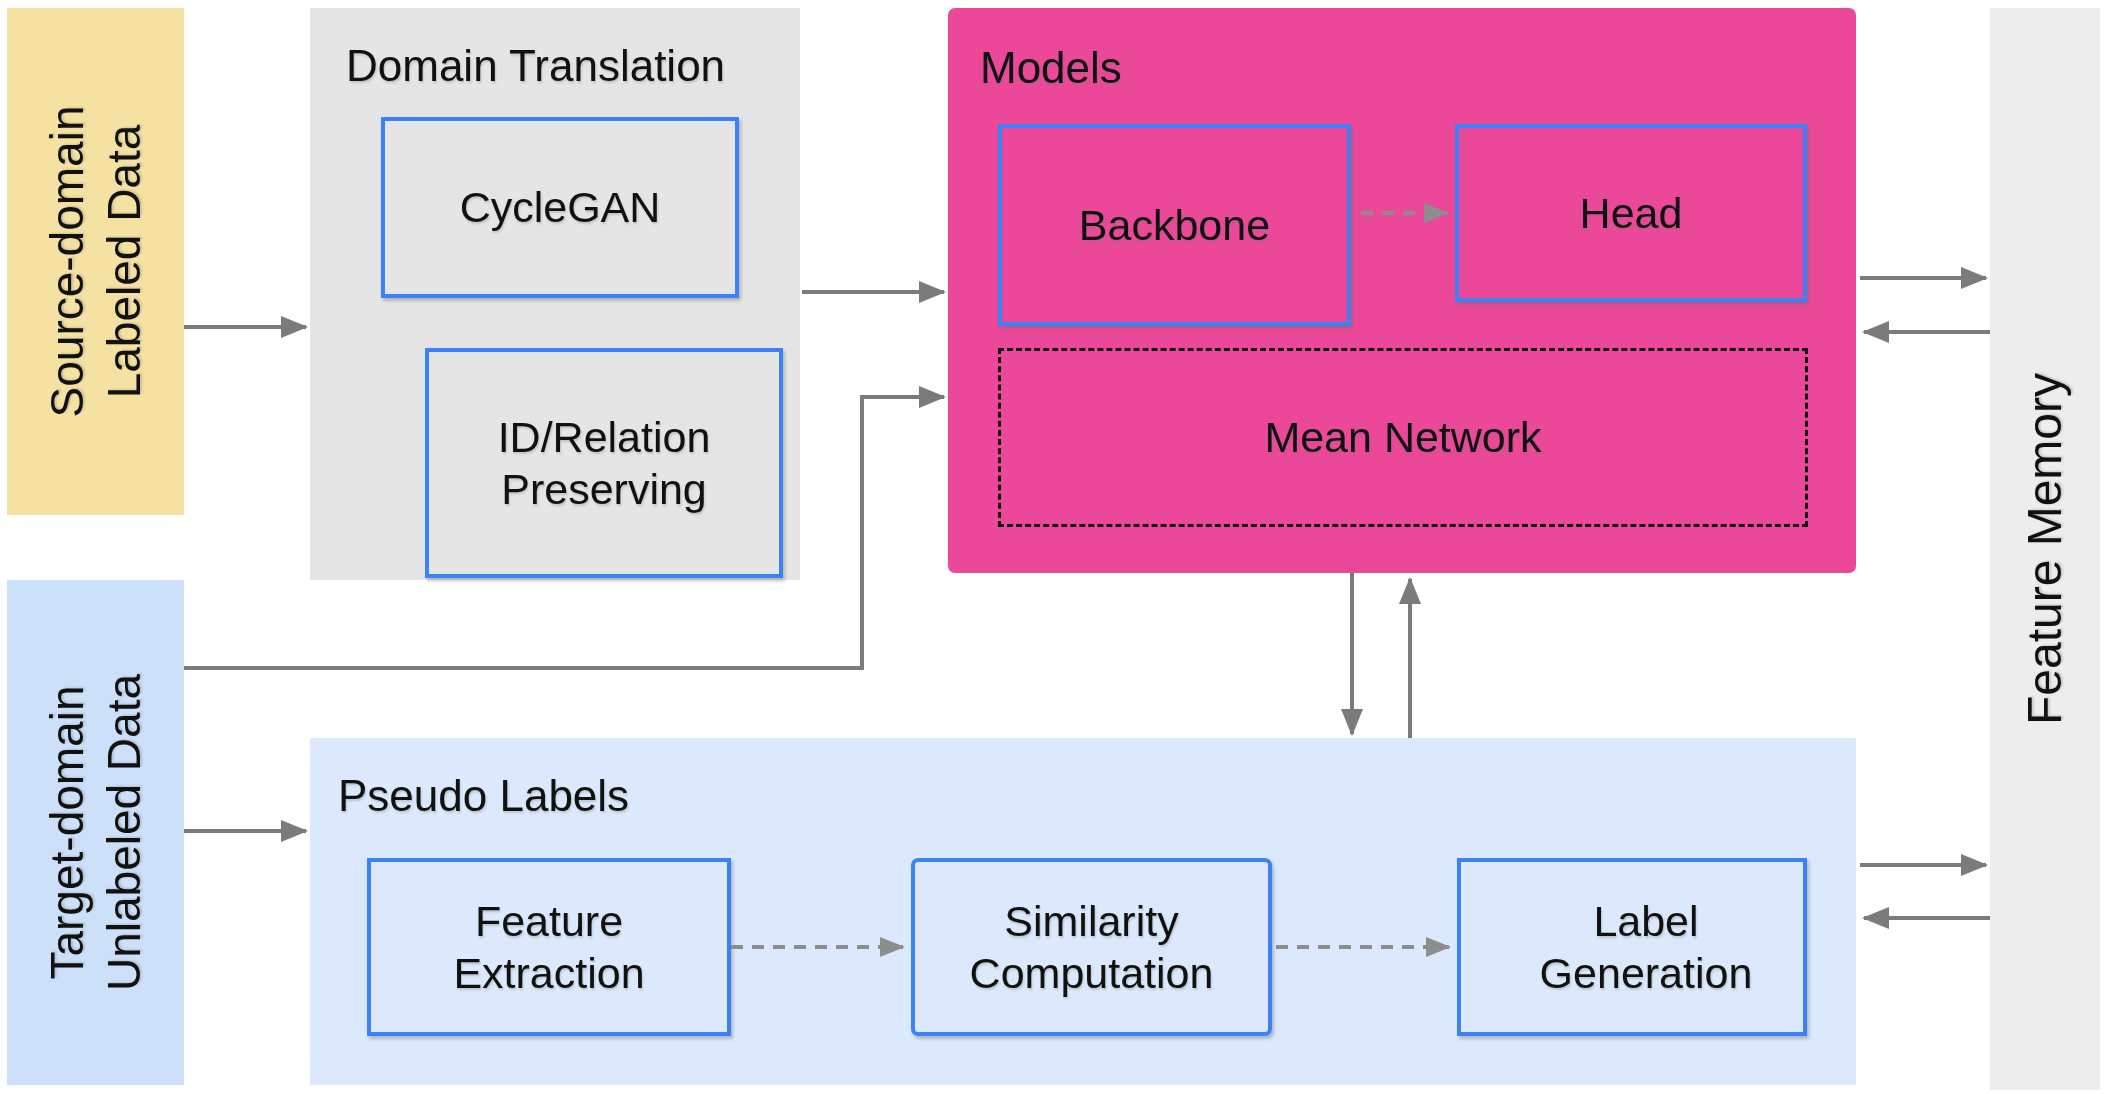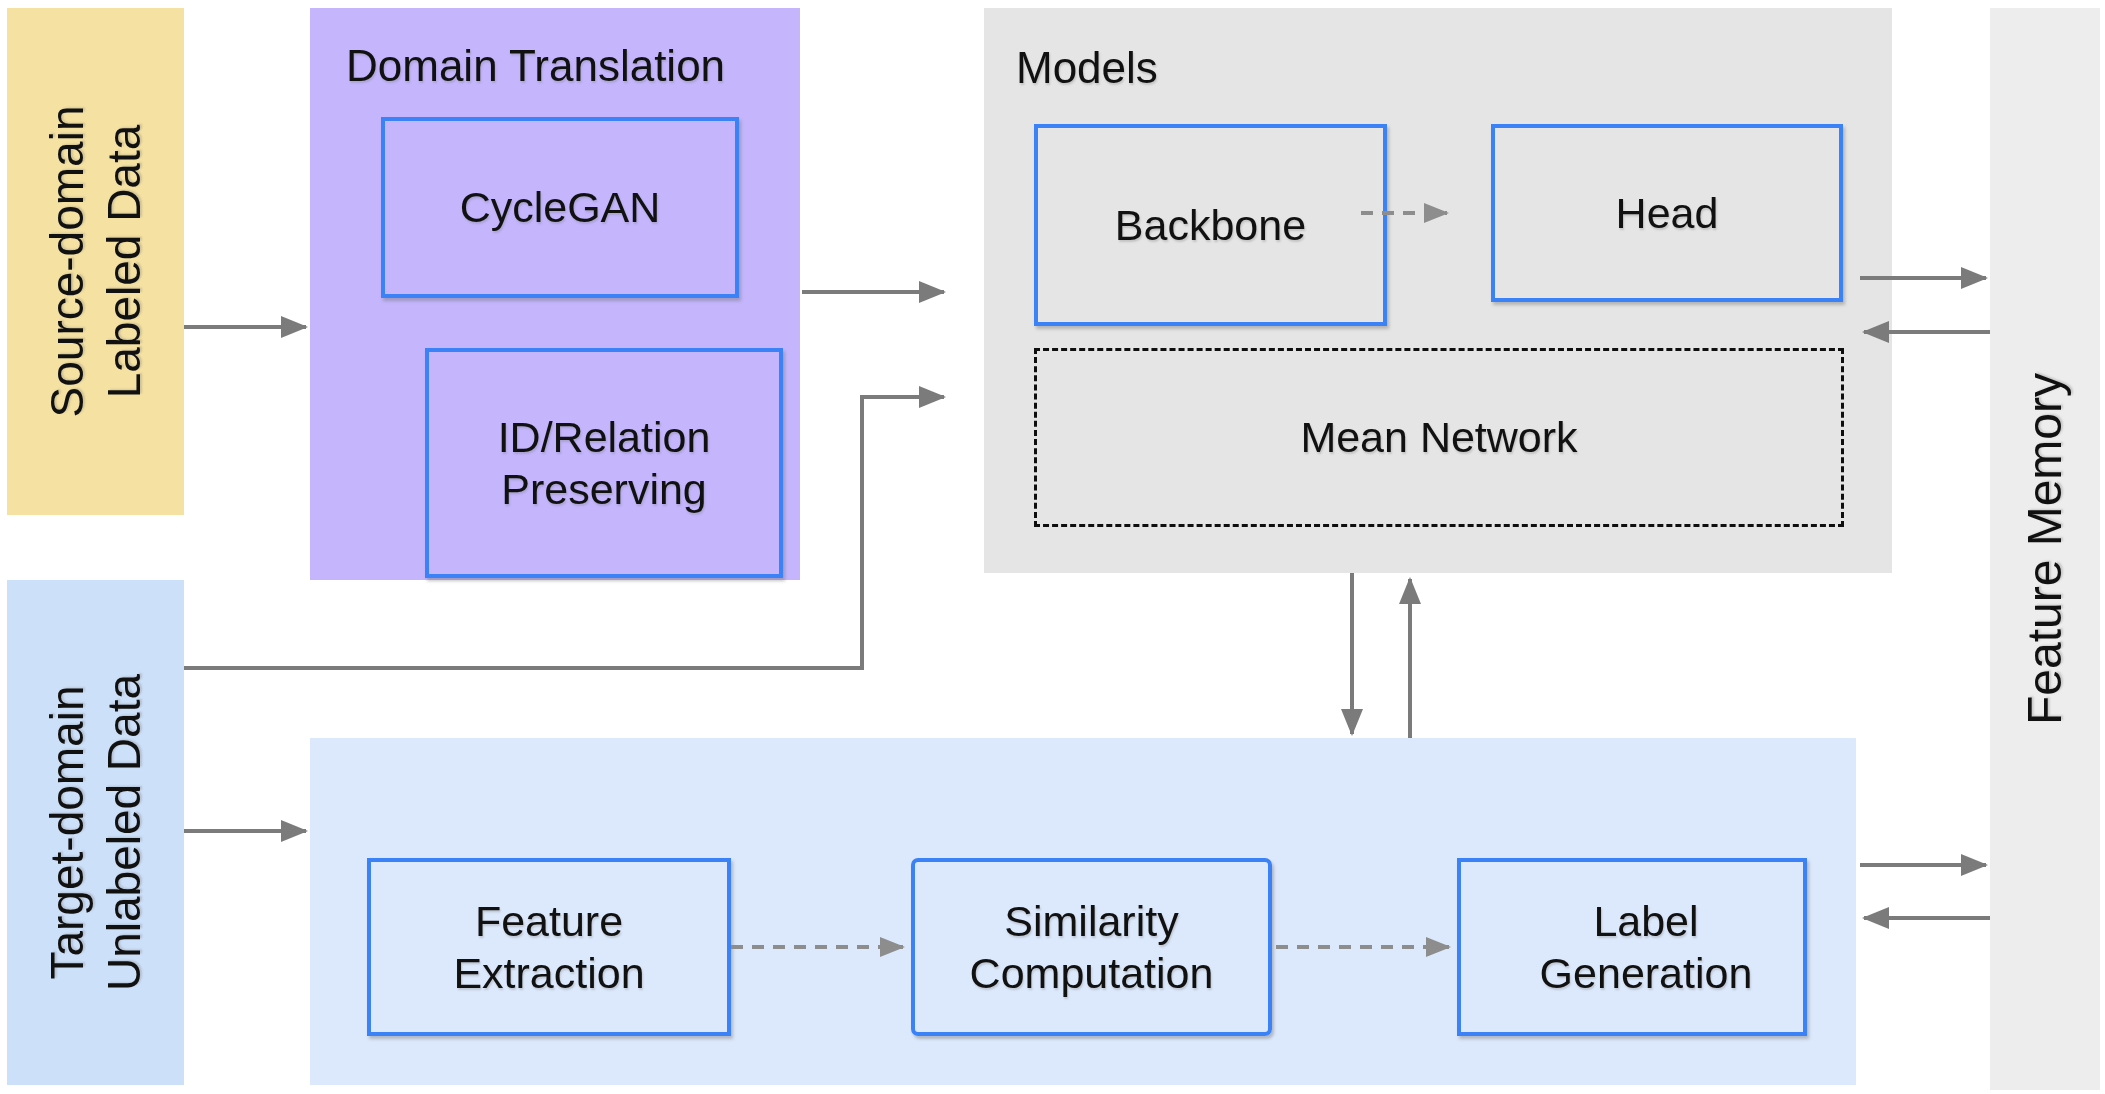--- a/index.html
+++ b/index.html
@@ -23,22 +23,22 @@
     text-shadow:1px 2px 2px rgba(120,120,120,.30);
   }
   #bar-source{left:7px;top:8px;width:177px;height:507px;background:#F5E2A2;}
   #bar-source .rot{width:507px;height:177px;left:-165px;top:165px;}
   #bar-target{left:7px;top:580px;width:177px;height:505px;background:#CDE0F9;}
   #bar-target .rot{width:505px;height:177px;left:-164px;top:164px;}
   #bar-featmem{left:1990px;top:8px;width:110px;height:1082px;background:#EDEDED;}
   #bar-featmem .rot{width:1082px;height:110px;left:-486px;top:486px;font-size:48px;}
   
   .panel{position:absolute;}
-  #panel-dt{left:310px;top:8px;width:490px;height:572px;background:#c4b5fd;}
-  #panel-models{left:984px;top:8px;width:908px;height:565px;background:#e5e5e5;}
+  #panel-dt{left:310px;top:8px;width:490px;height:572px;background:#e5e5e5;}
+  #panel-models{left:948px;top:8px;width:908px;height:565px;background:#ec4899;border-radius:7px;}
   #panel-pseudo{left:310px;top:738px;width:1546px;height:347px;background:#DCE9FC;}
   .panel-title{
     position:absolute;
     font-size:44px;line-height:1;
     text-shadow:1px 2px 2px rgba(120,120,120,.30);
     white-space:nowrap;
   }
   #panel-dt .panel-title{left:36px;top:36px;}
   #panel-models .panel-title{left:32px;top:38px;}
   #panel-pseudo .panel-title{left:28px;top:36px;}
@@ -98,20 +98,21 @@
   </div>
 
   <div class="panel" id="panel-models">
     <div class="panel-title">Models</div>
     <div class="box" id="box-backbone">Backbone</div>
     <div class="box" id="box-head">Head</div>
     <div class="box dashed" id="box-mean">Mean Network</div>
   </div>
 
   <div class="panel" id="panel-pseudo">
+    <div class="panel-title">Pseudo Labels</div>
     <div class="box" id="box-fe">Feature
 Extraction</div>
     <div class="box" id="box-sc">Similarity
 Computation</div>
     <div class="box" id="box-lg">Label
 Generation</div>
   </div>
 
   <svg id="arrows" viewBox="0 0 2105 1094" xmlns="http://www.w3.org/2000/svg">
     <defs>

